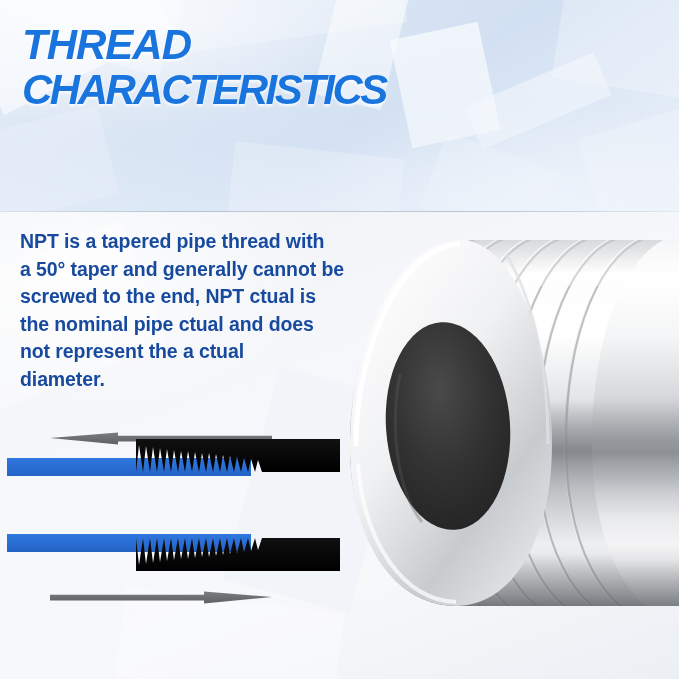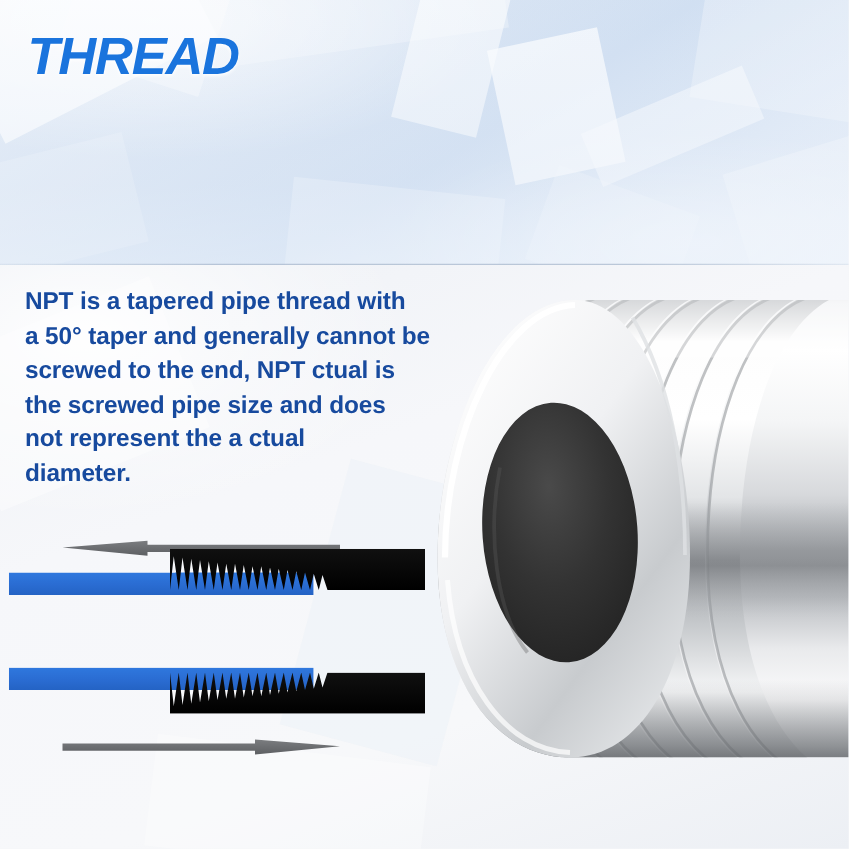--- a/index.html
+++ b/index.html
@@ -89,34 +89,35 @@
     <div class="hdr-shape hs6"></div>
     <div class="hdr-shape hs7"></div>
     <div class="hdr-shape hs8"></div>
     <div class="hdr-shape hs9"></div>
     <div class="hdr-shape hs10"></div>
     <div class="hdr-shape hs11"></div>
     <div class="hdr-veil"></div>
 
     <div class="title">
       <span class="l1">THREAD</span>
+      <span class="l2">CHARACTERISTICS</span>
     </div>
   </div>
   <div class="hdr-rule"></div>
 
   <div class="body-bg"></div>
   <div class="bg-facet bf1"></div>
   <div class="bg-facet bf2"></div>
   <div class="bg-facet bf3"></div>
 
   <div class="para">
     <span class="ln">NPT is a tapered pipe thread with</span>
     <span class="ln">a 50° taper and generally cannot be</span>
     <span class="ln">screwed to the end, NPT ctual is</span>
-    <span class="ln">the screwed pipe size and does</span>
+    <span class="ln">the nominal pipe ctual and does</span>
     <span class="ln">not represent the a ctual</span>
     <span class="ln">diameter.</span>
   </div>
 
   <div class="diagram">
     <svg width="350" height="215" viewBox="0 0 350 215" xmlns="http://www.w3.org/2000/svg">
       <defs>
         <linearGradient id="arrowGrad" x1="0" y1="0" x2="0" y2="1">
           <stop offset="0%" stop-color="#7b7d80"></stop>
           <stop offset="50%" stop-color="#6c6e71"></stop>

